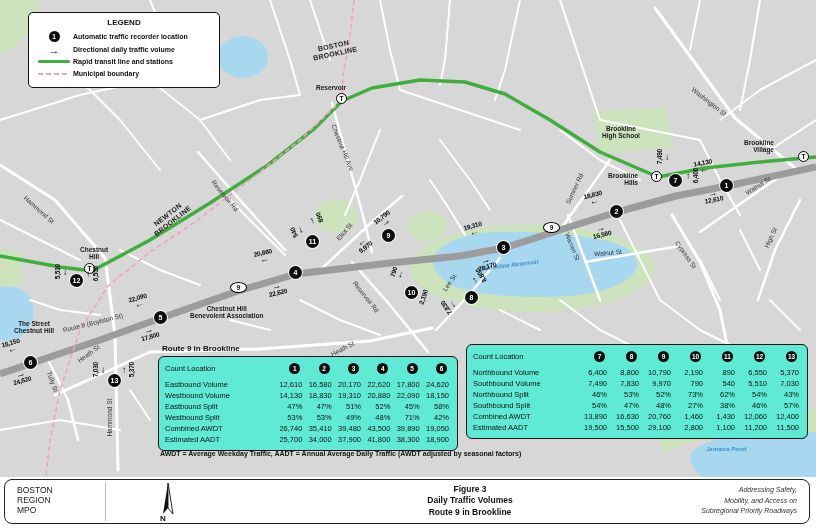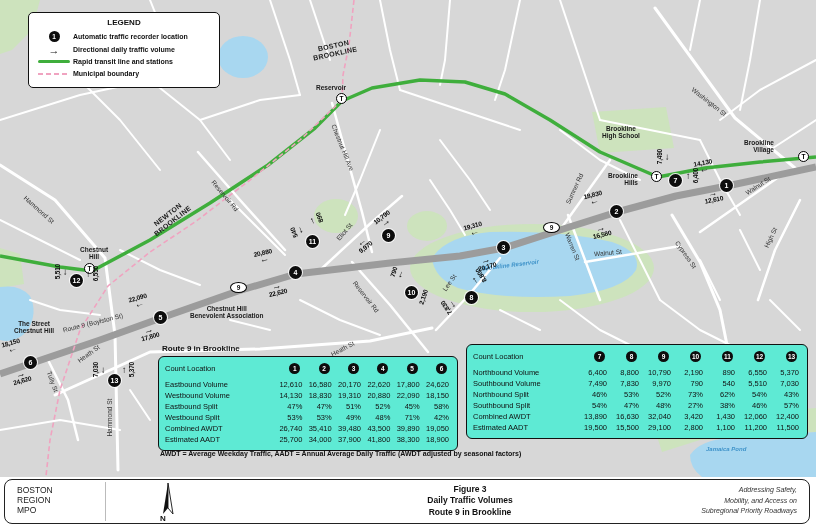--- a/index.html
+++ b/index.html
@@ -514,22 +514,22 @@
         <span class="tcell">48%</span>
         <span class="tcell">27%</span>
         <span class="tcell">38%</span>
         <span class="tcell">46%</span>
         <span class="tcell">57%</span>
       </div>
       <div class="trow">
         <span class="tlabel">Combined AWDT</span>
         <span class="tcell">13,890</span>
         <span class="tcell">16,630</span>
-        <span class="tcell">32,040</span>
-        <span class="tcell">3,420</span>
+        <span class="tcell">20,760</span>
+        <span class="tcell">1,460</span>
         <span class="tcell">1,430</span>
         <span class="tcell">12,060</span>
         <span class="tcell">12,400</span>
       </div>
       <div class="trow">
         <span class="tlabel">Estimated AADT</span>
         <span class="tcell">19,500</span>
         <span class="tcell">15,500</span>
         <span class="tcell">29,100</span>
         <span class="tcell">2,800</span>

